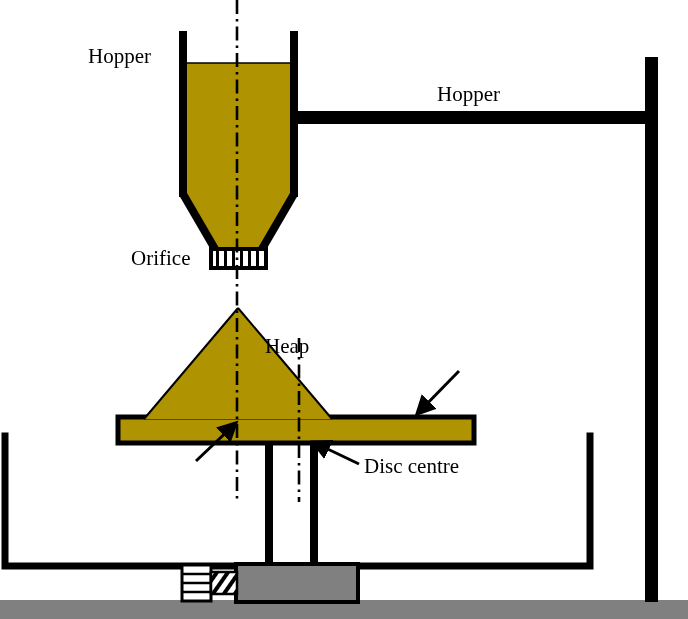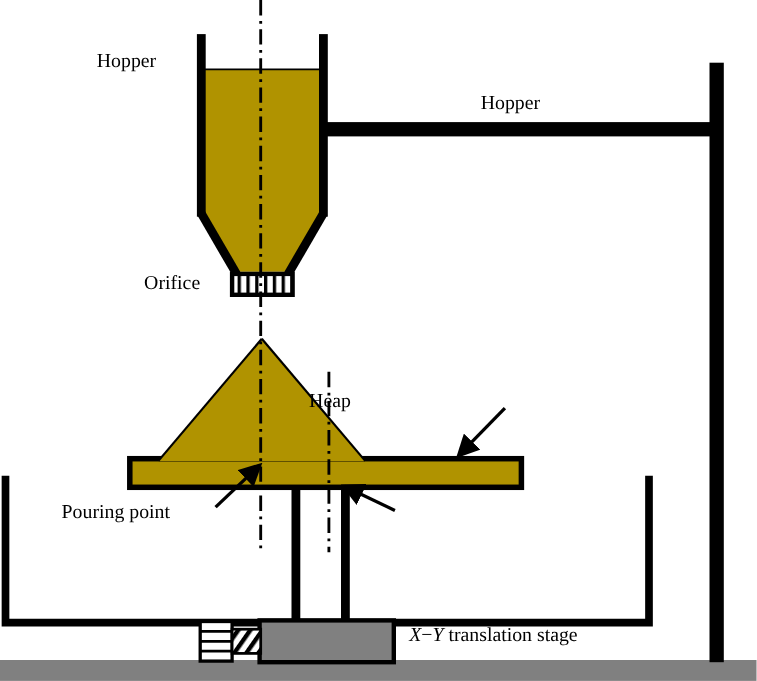--- a/index.html
+++ b/index.html
@@ -16,21 +16,21 @@
     font-family: "Liberation Serif", "DejaVu Serif", serif;
   }
   #figure svg {
     position: absolute;
     left: 0;
     top: 0;
   }
   .lbl {
     position: absolute;
     font-family: "Liberation Serif", "DejaVu Serif", serif;
-    font-size: 18px;
+    font-size: 21px;
     color: #000000;
     white-space: nowrap;
     line-height: 1;
   }
   .lbl .ital {
     font-style: italic;
   }
 </style>
 </head>
 <body>
@@ -131,22 +131,21 @@
     <line x1="359" y1="464" x2="313" y2="442" stroke="#000000" stroke-width="3" marker-end="url(#arrowHead)"></line>
 
   </svg>
 
   <div class="lbl" style="left:88px; top:46px;">Hopper</div>
 
   <div class="lbl" style="left:437px; top:84px;">Hopper</div>
 
   <div class="lbl" style="left:131px; top:248px;text-align:right;">Orifice</div>
 
-  <div class="lbl" style="left:281px; top:336px;margin-top:19px;">Heap</div>
-
-
-  <div class="lbl" style="left:56px; top:456px;">Pouring point</div>
+  <div class="lbl" style="left:265px; top:336px;">Heap</div>
 
 
 
-  <div class="lbl" style="left:372px; top:568px;"><span class="ital">X</span><span>−</span><span class="ital">Y</span><span> translation stage</span></div>
+  <div class="lbl" style="left:364px; top:456px;">Disc centre</div>
+
+
 
 </div>
 
 </body></html>

